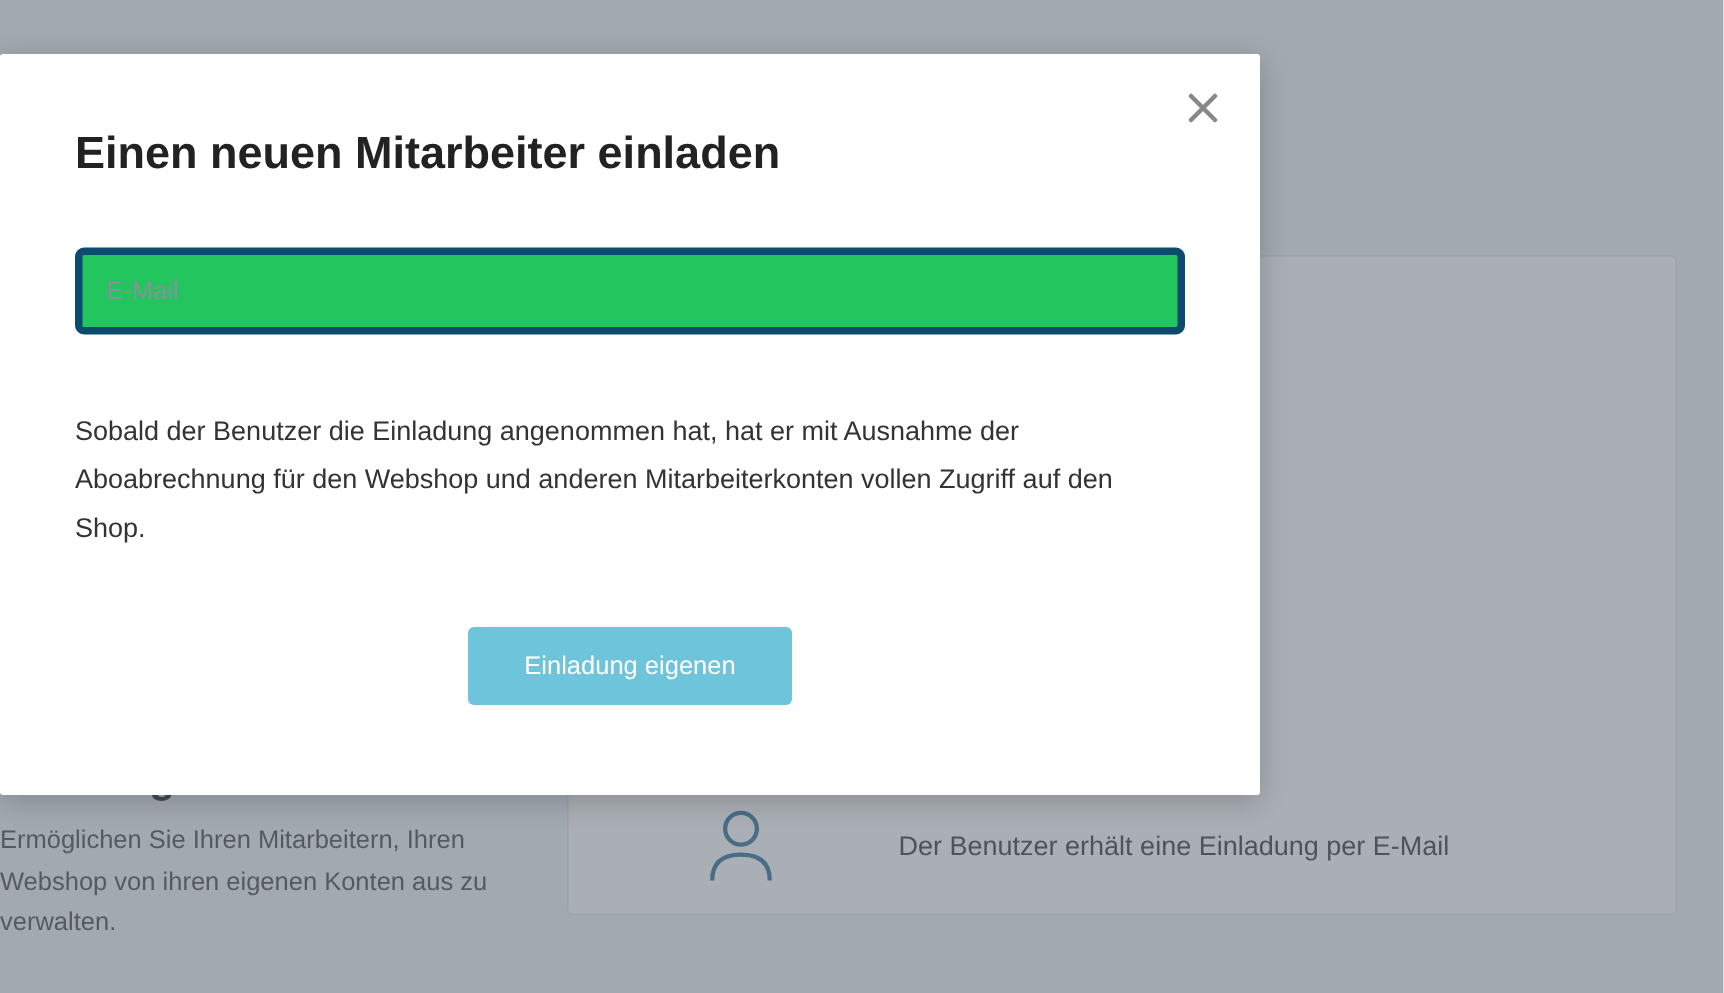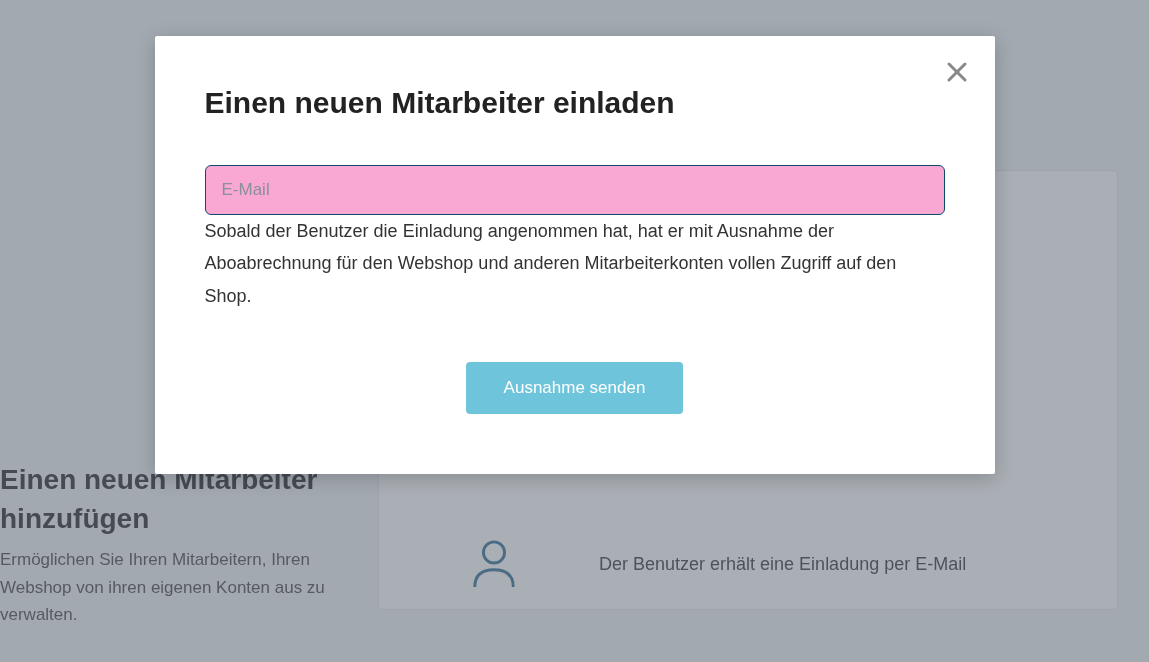--- a/index.html
+++ b/index.html
@@ -73,21 +73,20 @@
     }
     .overlay {
       position: absolute;
       top: 0;
       left: 0;
       width: 100%;
       height: 100%;
       background: rgba(100, 110, 120, 0.55);
       display: flex;
       align-items: flex-start;
-      justify-content: center;
     }
     .modal {
       background: #fff;
       width: 840px;
       margin-top: 36px;
       border-radius: 2px;
       box-shadow: 0 4px 20px rgba(0,0,0,0.2);
       padding: 50px 50px 60px 50px;
       position: relative;
     }
@@ -112,30 +111,31 @@
     .modal-subtitle {
       font-size: 19px;
       font-weight: 600;
       color: #222;
       margin-bottom: 20px;
     }
     .email-input {
       width: 100%;
       padding: 14px 16px;
       font-size: 17px;
-      border: 1px solid #0c4a6e;
+      border: 5px solid #0c4a6e;
       border-radius: 6px;
-      background: #f9a8d4;
+      background: #22c55e;
       color: #333;
       outline: none;
     }
     .email-input::placeholder {
       color: #8a9099;
     }
     .modal-info {
+      margin-top: 48px;
       font-size: 18px;
       color: #333;
       line-height: 1.8;
     }
     .modal-actions {
       margin-top: 50px;
       display: flex;
       justify-content: center;
     }
     .send-btn {
@@ -175,16 +175,16 @@
     <div class="close-btn">
       <svg width="22" height="22" viewBox="0 0 22 22">
         <line x1="3" y1="3" x2="19" y2="19" stroke="#888" stroke-width="3" stroke-linecap="round"></line>
         <line x1="19" y1="3" x2="3" y2="19" stroke="#888" stroke-width="3" stroke-linecap="round"></line>
       </svg>
     </div>
     <h1 class="modal-title">Einen neuen Mitarbeiter einladen</h1>
     <input type="email" class="email-input" placeholder="E-Mail" style="">
     <p class="modal-info">Sobald der Benutzer die Einladung angenommen hat, hat er mit Ausnahme der Aboabrechnung für den Webshop und anderen Mitarbeiterkonten vollen Zugriff auf den Shop.</p>
     <div class="modal-actions">
-      <button class="send-btn">Ausnahme senden</button>
+      <button class="send-btn">Einladung eigenen</button>
     </div>
   </div>
 </div>
 
 </body></html>

